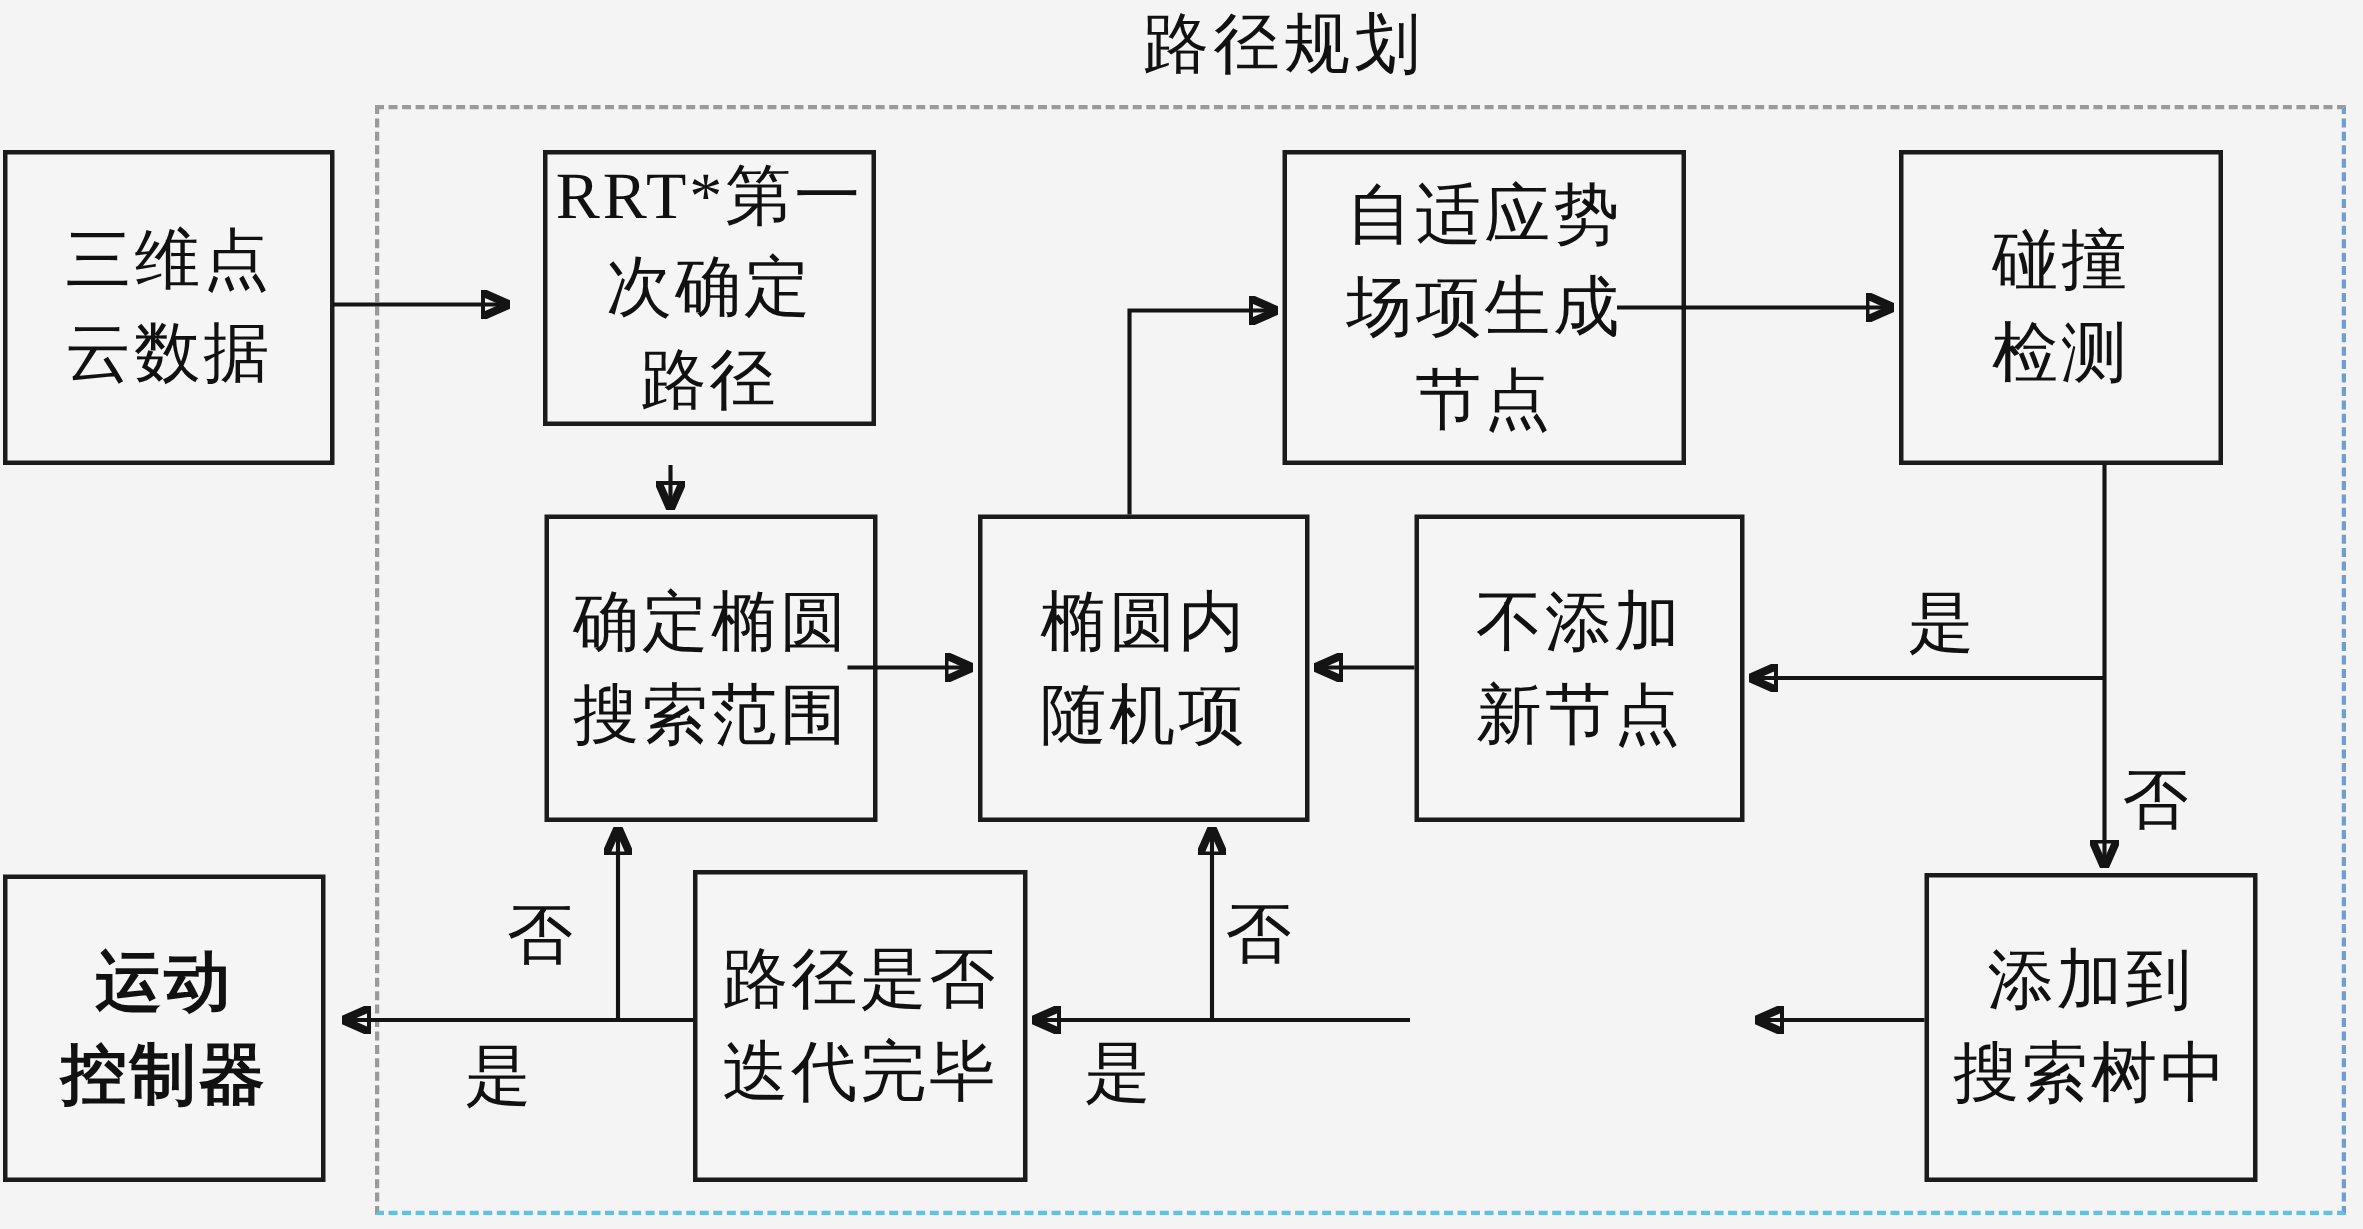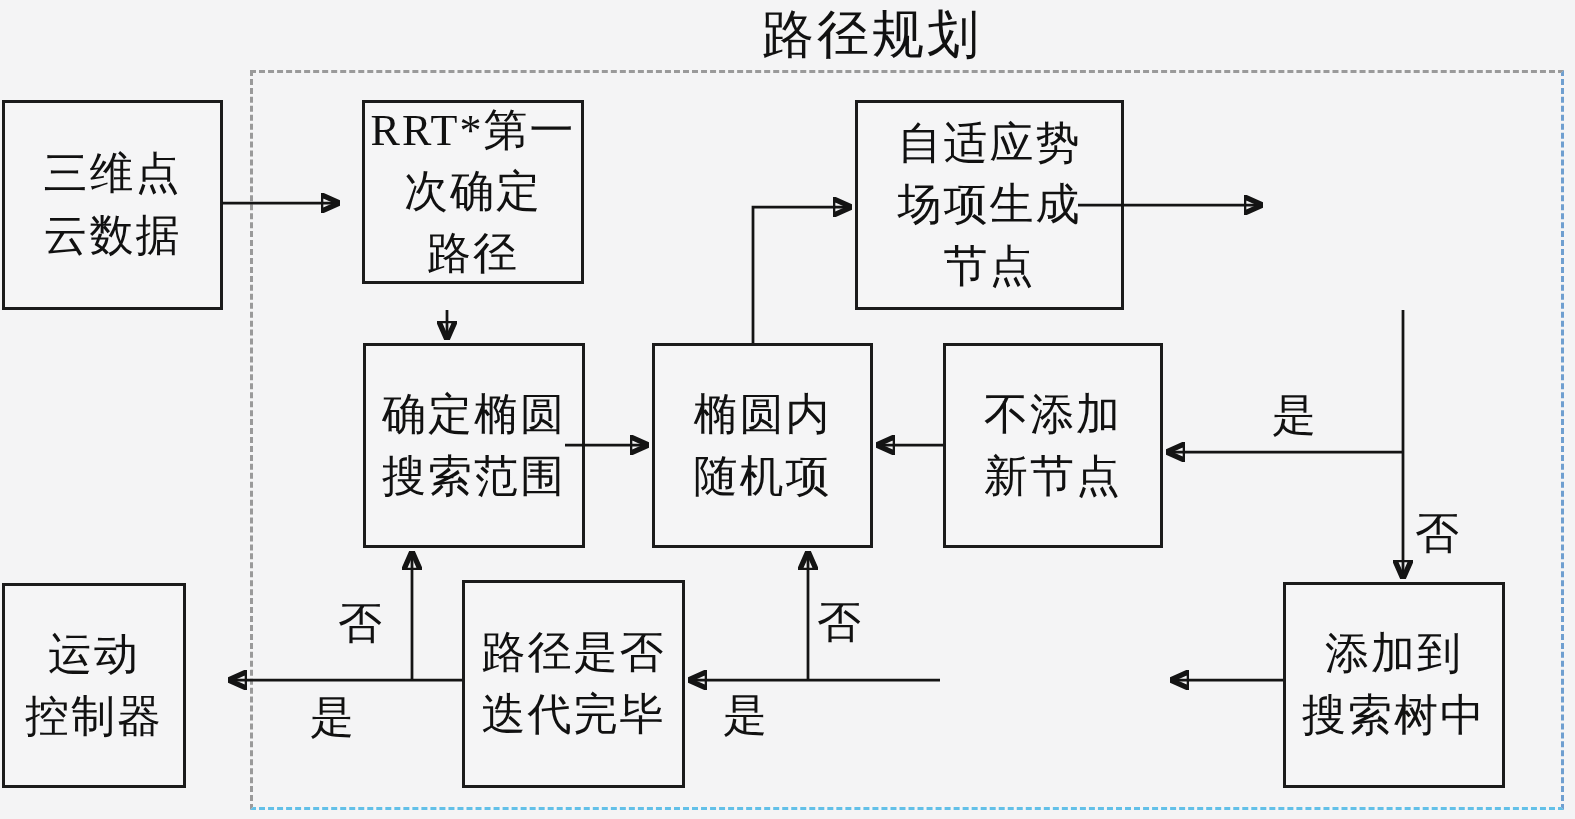--- a/index.html
+++ b/index.html
@@ -4,21 +4,21 @@
 <style>
   html,body { margin:0; padding:0; background:#f4f4f5; }
   .stage {
     position:relative; width:1575px; height:819px;
     background:#f4f4f5; overflow:hidden;
     font-family:"Liberation Serif","DejaVu Serif",serif;
     color:#111;
   }
   .diagram-title {
     position:absolute; left:762px; top:0px;
-    font-size:52px; letter-spacing:3px; white-space:nowrap;
+    font-size:44px; letter-spacing:3px; white-space:nowrap;
   }
   .boundary {
     position:absolute; left:250px; top:70px; width:1314px; height:740px;
     border:3px dashed;
     border-color:#9a9a9a #6f9fd0 #62c0e8 #9a9a9a;
     box-sizing:border-box;
   }
   .node {
     position:absolute; box-sizing:border-box;
     border:3px solid #1b1b1b; background:#f5f5f6;
@@ -40,27 +40,29 @@
   <div class="boundary"></div>
 
   <div class="node" style="left:2px;   top:100px; width:221px; height:210px;">三维点
 云数据</div>
   <div class="node" style="left:362px; top:100px; width:222px; height:184px;">RRT*第一
 次确定
 路径</div>
   <div class="node" style="left:855px; top:100px; width:269px; height:210px;">自适应势
 场项生成
 节点</div>
+  <div class="node" style="left:1266px; top:100px; width:216px; height:210px;">碰撞
+检测</div>
   <div class="node" style="left:343px; top:343px; width:222px; height:205px;margin-left:20px;">确定椭圆
 搜索范围</div>
   <div class="node" style="left:652px; top:343px; width:221px; height:205px;">椭圆内
 随机项</div>
   <div class="node" style="left:943px; top:343px; width:220px; height:205px;">不添加
 新节点</div>
-  <div class="node" style="left:2px;   top:583px; width:184px; height:205px;">运动
+  <div class="node" style="left:2px;   top:583px; width:215px; height:205px;font-weight:bold;">运动
 控制器</div>
   <div class="node" style="left:462px; top:580px; width:223px; height:208px;font-family:Liberation Serif, serif;">路径是否
 迭代完毕</div>
   <div class="node" style="left:1283px; top:582px; width:222px; height:206px;">添加到
 搜索树中</div>
 
   <svg class="wires">
     <defs>
       <marker id="ah" viewBox="0 0 10 10" refX="9" refY="5" markerWidth="7" markerHeight="7" orient="auto">
         <path d="M0,0.6 L10,5 L0,9.4 Z" fill="#141414" stroke="none"></path>

